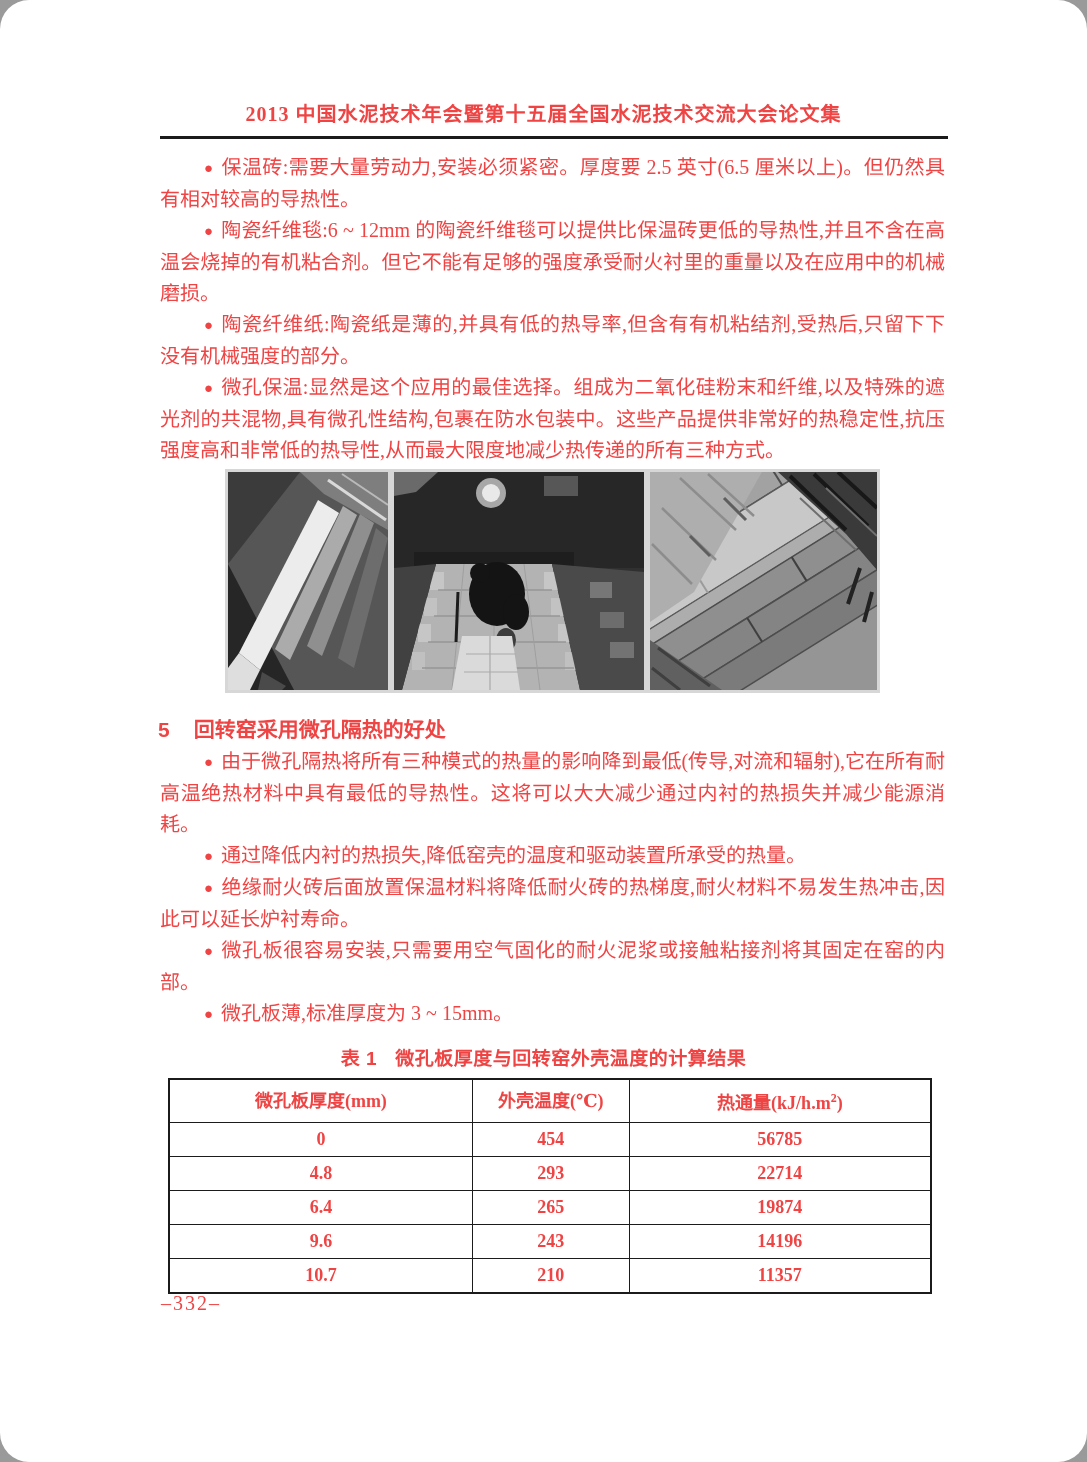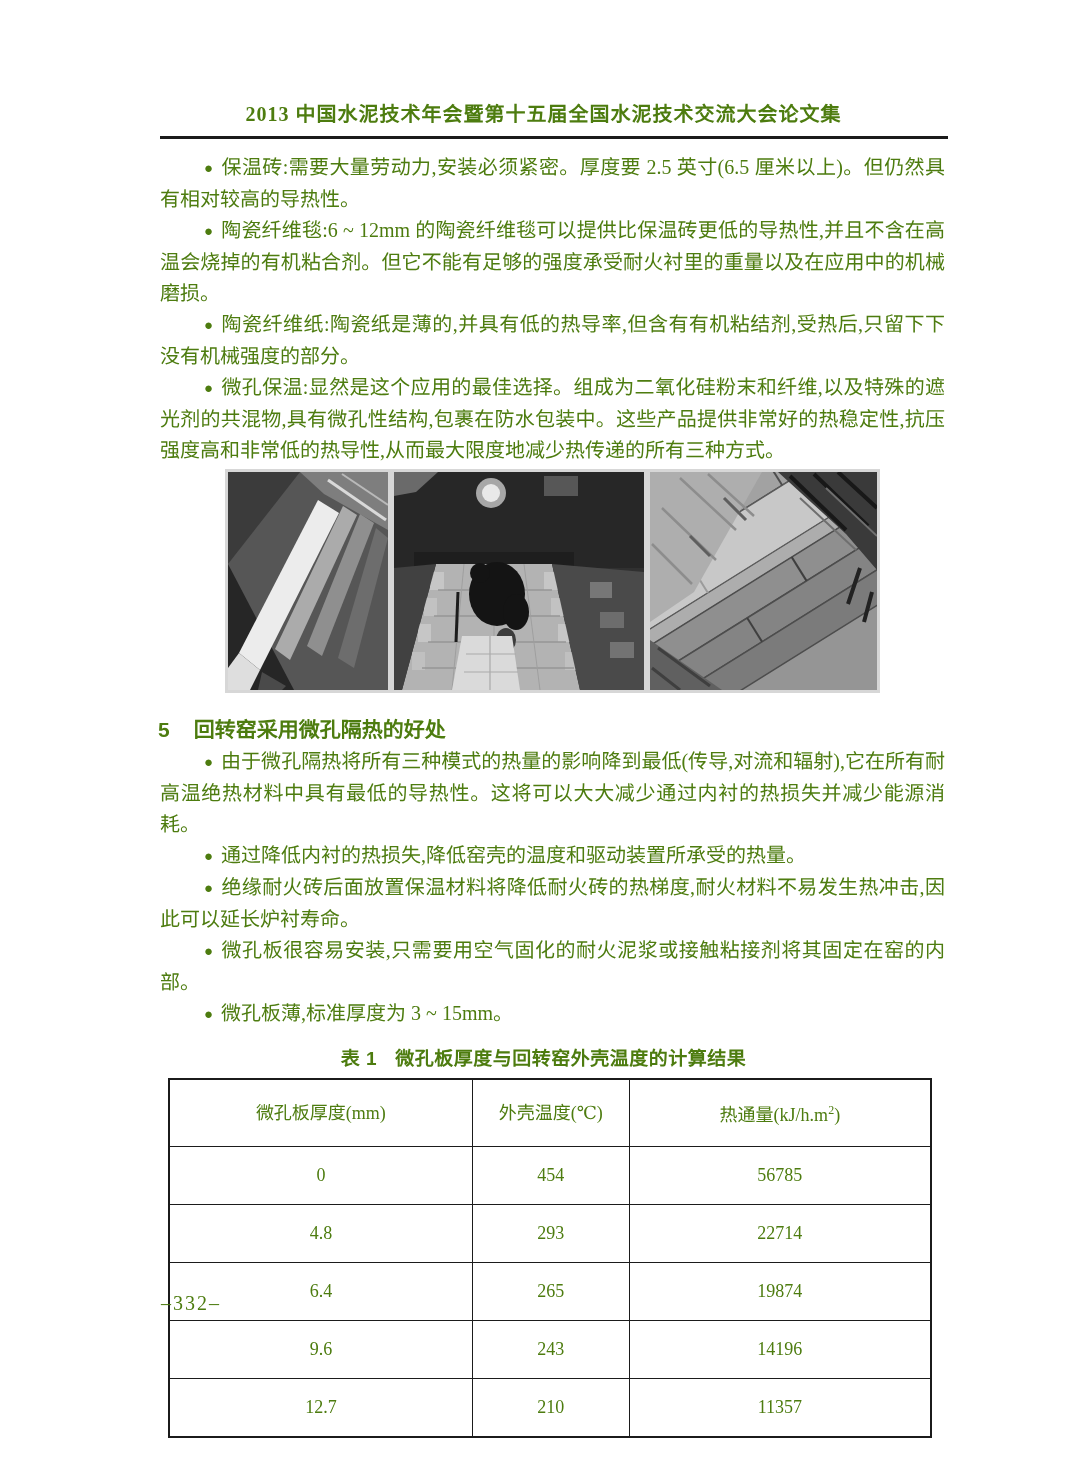--- a/index.html
+++ b/index.html
@@ -1,23 +1,24 @@
 <!DOCTYPE html>
 <html lang="zh-CN"><head>
 <meta charset="utf-8">
 <style>
   html,body{margin:0;padding:0;background:#9a9a9a;}
   .page{
     position:relative;
     width:1087px;height:1462px;
     margin:0 auto;
     background:#ffffff;
-    color:#4d7c0f;
+    color:#ef4444;
     font-family:"Liberation Serif","DejaVu Serif",serif;
     overflow:hidden;
+    border-radius:29px;
   }
   
   .header-title{
     padding-top:100px;
     text-align:center;
     font-size:20px;
     font-weight:600;
     letter-spacing:1px;
     line-height:28px;
   }
@@ -74,22 +75,22 @@
   table.data{
     margin:8px 0 0 168px;
     width:764px;
     border-collapse:collapse;
     border:2.5px solid #1b1b1b;
     font-size:18px;
   }
   table.data th,table.data td{
     border:1.5px solid #1b1b1b;
     text-align:center;
-    font-weight:normal;
-    padding:16px;
+    font-weight:bold;
+    padding:4px;
     height:25px;
     line-height:25px;
   }
   table.data thead th{height:29px;line-height:29px;}
   col.c1{width:39.8%;} col.c2{width:20.6%;} col.c3{width:39.6%;}
   sup{font-size:12px;}
   
   .page-number{
     position:absolute;
     left:161px;top:1292px;
@@ -240,21 +241,21 @@
         <td>6.4</td>
         <td>265</td>
         <td>19874</td>
       </tr>
       <tr>
         <td>9.6</td>
         <td>243</td>
         <td>14196</td>
       </tr>
       <tr>
-        <td>12.7</td>
+        <td>10.7</td>
         <td>210</td>
         <td>11357</td>
       </tr>
     </tbody>
   </table>
 
   <div class="page-number">–332–</div>
 
 </div>
 

